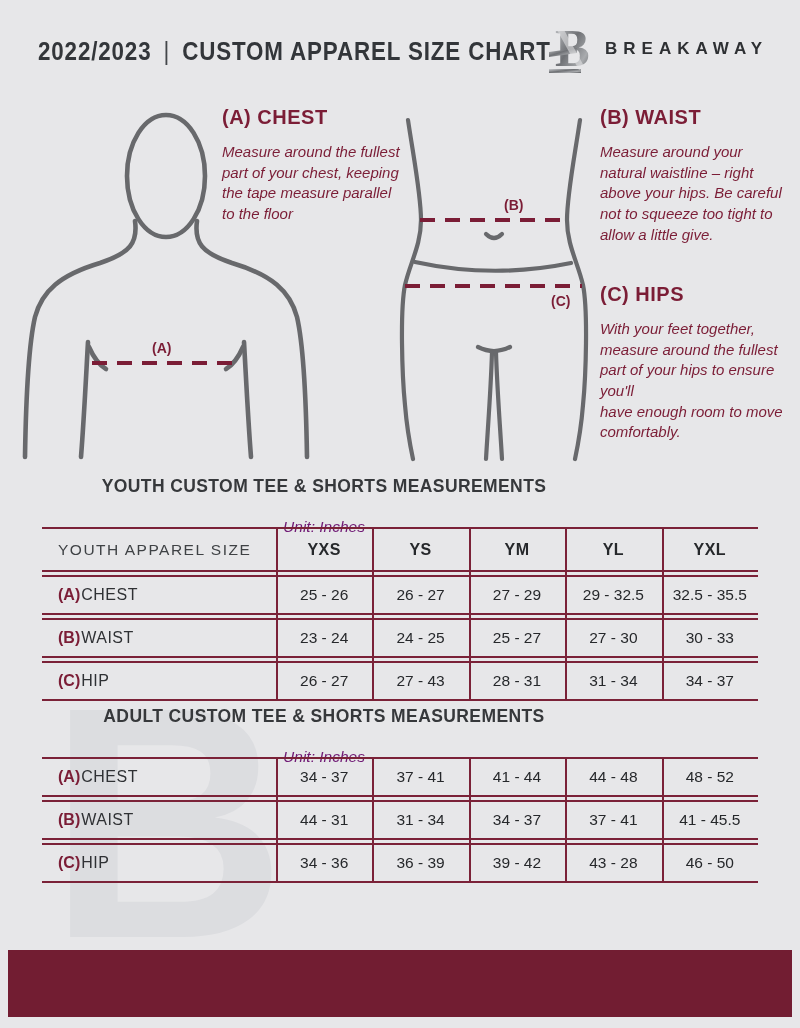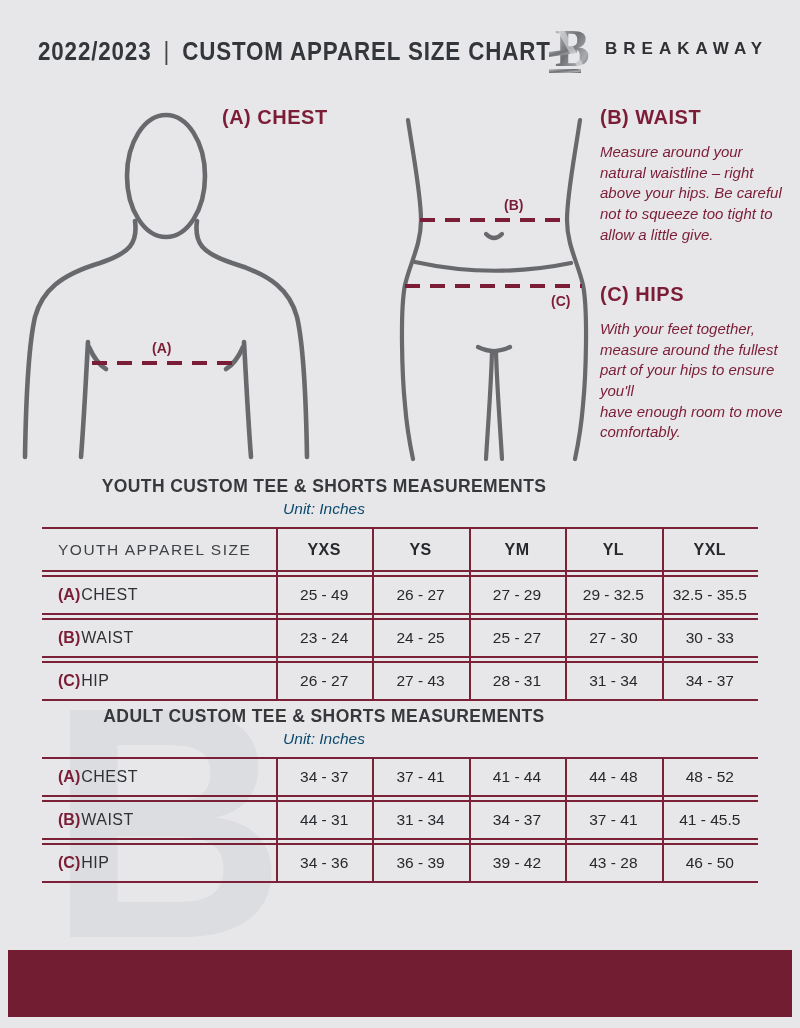--- a/index.html
+++ b/index.html
@@ -32,21 +32,21 @@
   .mblock p{
     margin:13px 0 0 0;font-size:15px;font-style:italic;color:#7b1d36;
     line-height:1.38;white-space:pre-line;
   }
   .blk-chest{left:222px;top:106px;width:178px;}
   .blk-waist{left:600px;top:106px;width:192px;}
   .blk-hips{left:600px;top:283px;width:192px;}
   
   .sec{position:absolute;left:0;width:648px;text-align:center;z-index:2;}
   .sec .t{font-size:17.5px;font-weight:bold;color:#36383b;letter-spacing:0.4px;}
-  .sec .u{font-size:15.5px;font-style:italic;color:#0c4a6e;margin-top:3px;}
+  .sec .u{font-size:15.5px;font-style:italic;color:#701a75;margin-top:21px;}
   .sec-youth{top:476px;}
   .sec-adult{top:706px;}
   
   .size-table{position:absolute;left:42px;width:716px;z-index:2;}
   .tbl-youth{top:527px;}
   .tbl-adult{top:757px;}
   .vline{position:absolute;top:0;bottom:0;width:2px;background:#7b2238;}
   .trow{
     display:grid;grid-template-columns:234px repeat(5,1fr);
     border-top:2px solid #7b2238;border-bottom:2px solid #7b2238;
@@ -121,20 +121,21 @@
     <path d="M420 125 L566 125"></path>
     <path d="M405 191 L582 191"></path>
   </g>
 </svg>
 <span class="marker" style="left:152px;top:340px;">(A)</span>
 <span class="marker" style="left:504px;top:197px;">(B)</span>
 <span class="marker" style="left:551px;top:293px;">(C)</span>
 
 <div class="mblock blk-chest">
   <h3>(A) CHEST</h3>
+  <p>Measure around the fullest part of your chest, keeping the tape measure parallel to the floor</p>
 </div>
 <div class="mblock blk-waist">
   <h3>(B) WAIST</h3>
   <p>Measure around your natural waistline – right above your hips. Be careful not to squeeze too tight to allow a little give.</p>
 </div>
 <div class="mblock blk-hips">
   <h3>(C) HIPS</h3>
   <p>With your feet together, measure around the fullest part of your hips to ensure you'll
 have enough room to move comfortably.</p>
 </div>
@@ -152,21 +153,21 @@
   <div class="trow thead">
     <div class="cell first">YOUTH APPAREL SIZE</div>
     <div class="cell szh">YXS</div>
     <div class="cell szh">YS</div>
     <div class="cell szh">YM</div>
     <div class="cell szh">YL</div>
     <div class="cell szh">YXL</div>
   </div>
   <div class="trow">
     <div class="cell first"><span class="ltr">(A)</span><span class="lbl">CHEST</span></div>
-    <div class="cell">25 - 49</div>
+    <div class="cell">25 - 26</div>
     <div class="cell">26 - 27</div>
     <div class="cell">27 - 29</div>
     <div class="cell">29 - 32.5</div>
     <div class="cell">32.5 - 35.5</div>
   </div>
   <div class="trow">
     <div class="cell first"><span class="ltr">(B)</span><span class="lbl">WAIST</span></div>
     <div class="cell">23 - 24</div>
     <div class="cell">24 - 25</div>
     <div class="cell">25 - 27</div>

